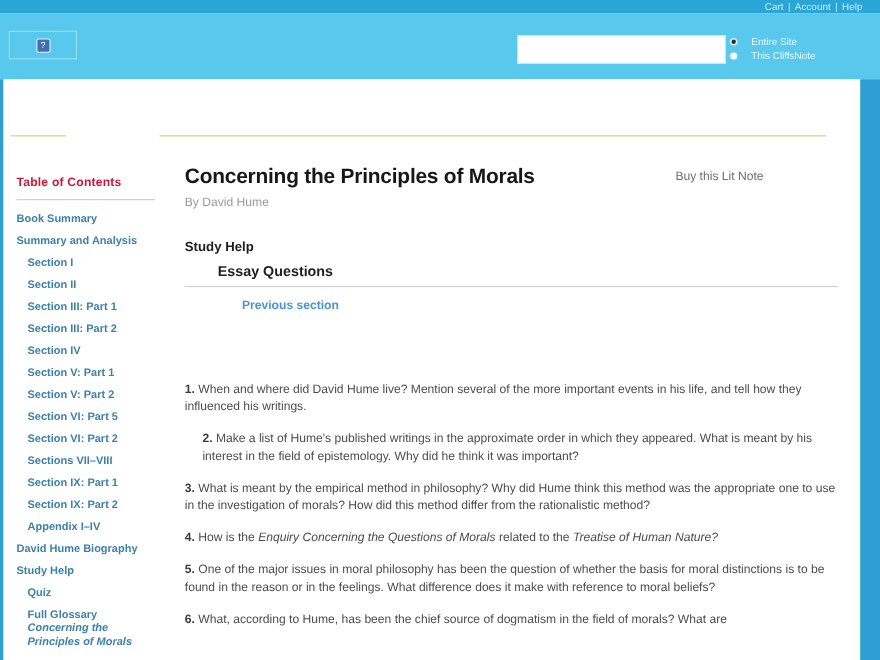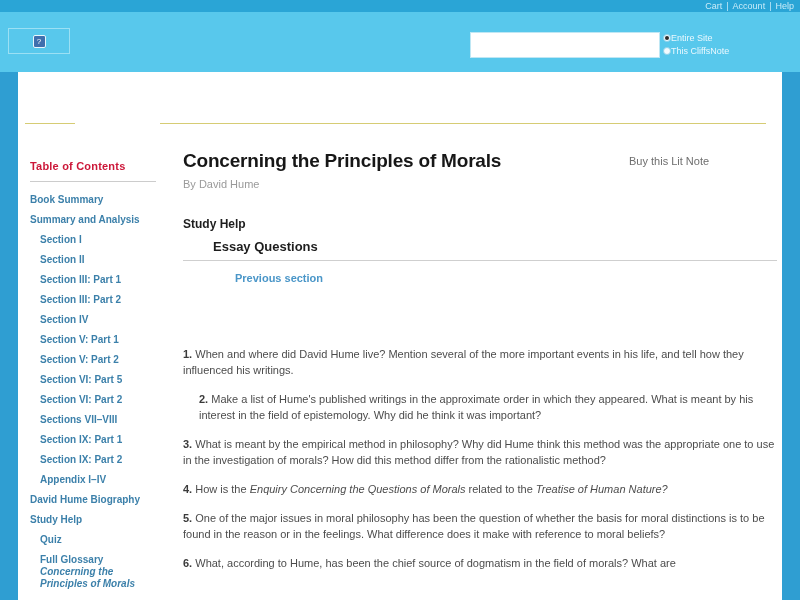--- a/index.html
+++ b/index.html
@@ -9,21 +9,21 @@
     overflow: hidden;
     background: #ffffff;
     font-family: "Liberation Sans", sans-serif;
   }
 
   
   .topbar {
     position: absolute; left: 0; top: 0; width: 800px; height: 12px;
     background: #2aa5d6;
     display: flex; align-items: center; justify-content: flex-end;
-    padding-right: 6px; gap: 4px;
+    padding-right: 16px; gap: 4px;
     font-size: 9px; color: #c9ecf9;
   }
   .topbar a { color: #c9ecf9; text-decoration: none; }
   .topbar .sep { color: #c9ecf9; }
 
   
   .header {
     position: absolute; left: 0; top: 12px; width: 800px; height: 60px;
     background: #58c8ec;
   }
@@ -38,35 +38,35 @@
     color: #ffffff; font-size: 8px; line-height: 11px; text-align: center;
   }
   .search-input {
     position: absolute; left: 470px; top: 20px; width: 190px; height: 26px;
     border: 1px solid #bfe7f4; background: #ffffff; font-size: 11px; padding: 0 4px;
   }
   .radio-group {
     position: absolute; left: 663px; top: 19px;
     font-size: 9px; color: #eaf8fe;
   }
-  .radio-row { display: flex; align-items: center; gap: 0; height: 13px; }
+  .radio-row { display: flex; align-items: center; gap: 12px; height: 13px; }
   .radio {
     width: 8px; height: 8px; border-radius: 50%;
     background: #f4fbfe; border: 1px solid #8fd2ea;
     display: inline-flex; align-items: center; justify-content: center;
   }
   .radio.checked::after {
     content: ""; width: 4px; height: 4px; border-radius: 50%; background: #2b2b2b;
   }
 
   
   .strip-left  { position: absolute; left: 0;   top: 72px; width: 18px; height: 528px; background: #2f9ed2; }
   .strip-right { position: absolute; left: 782px; top: 72px; width: 18px; height: 528px; background: #2f9ed2; }
   .content {
-    position: absolute; left: 18px; top: 72px; width: 764px; height: 528px;
+    position: absolute; left: 3px; top: 72px; width: 764px; height: 528px;
     background: #ffffff;
   }
   .yellow-line { position: absolute; top: 51px; height: 0; border-top: 1px solid #d6cc74; }
   .yellow-short { left: 7px;  width: 50px; }
   .yellow-long  { left: 142px; width: 606px; }
 
   
   .sidebar { position: absolute; left: 12px; top: 88px; width: 126px; }
   .toc-title { font-size: 11px; font-weight: bold; color: #cc1739; letter-spacing: .2px; }
   .toc-rule { border-top: 1px solid #cccccc; margin: 9px 0 12px 0; }

